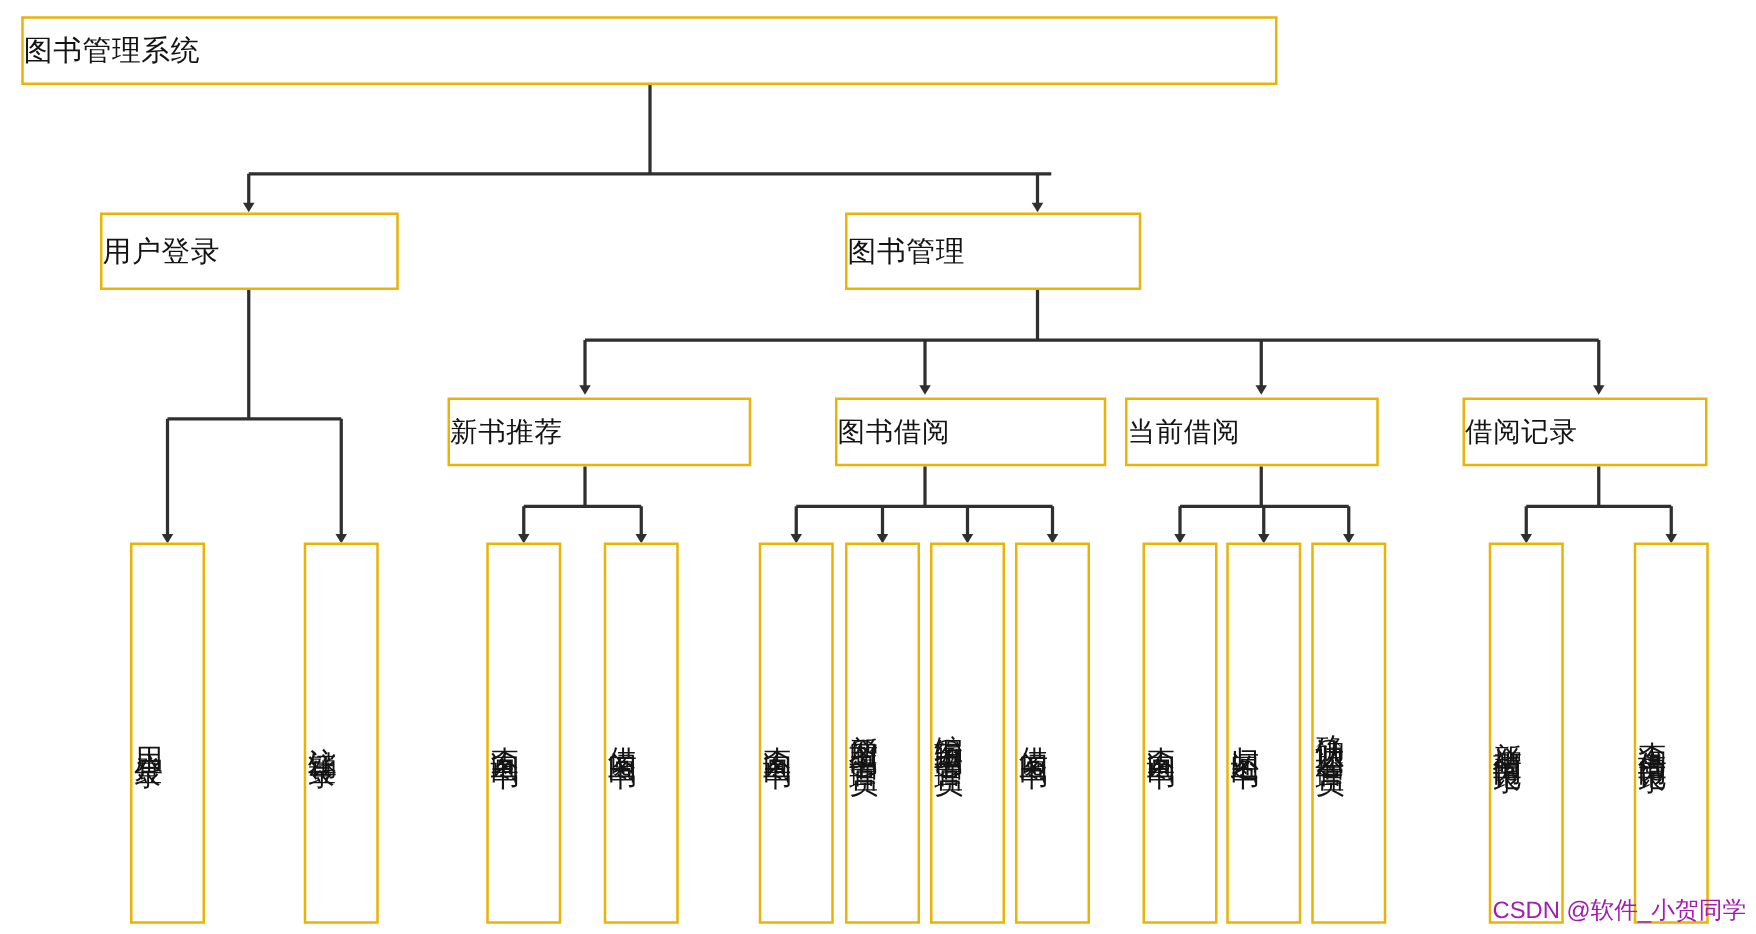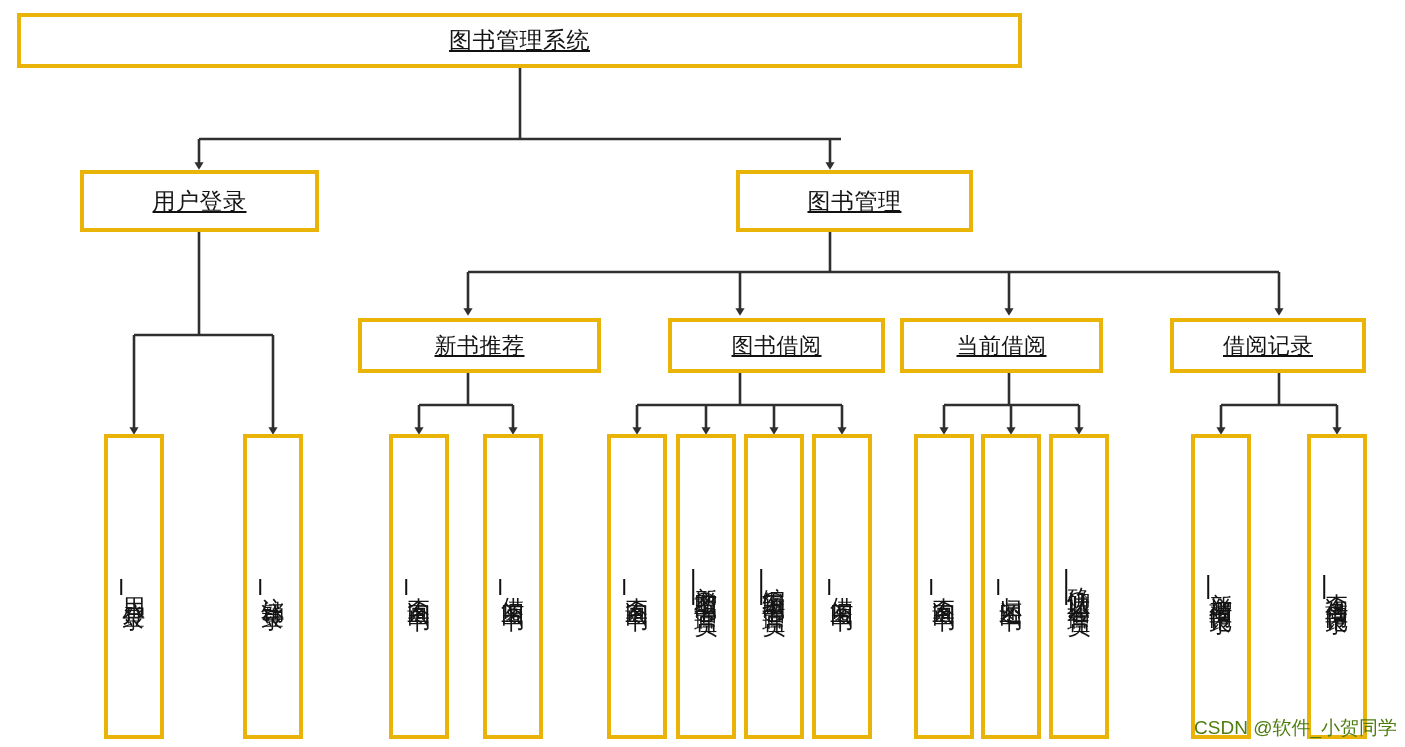--- a/index.html
+++ b/index.html
@@ -22,27 +22,25 @@
   svg.edges {
     position: absolute;
     left: 0;
     top: 0;
     width: 1405px;
     height: 747px;
   }
   .node {
     position: absolute;
     box-sizing: border-box;
-    border: 4px solid #eab308;
+    border: 2px solid #eab308;
     background: #ffffff;
     display: flex;
     align-items: center;
-    justify-content: center;
     color: #111111;
-    text-decoration: underline;
   }
   .node-label {
     font-size: 22px;
     line-height: 1.15;
     letter-spacing: 0.5px;
     white-space: nowrap;
     color: #141414;
   }
   .node.vertical .node-label {
     writing-mode: vertical-rl;
@@ -52,21 +50,21 @@
     font-size: 23px;
   }
   .node.root .node-label { font-size: 23px; }
   .node.level2 .node-label { font-size: 23px; }
   .node.level3 .node-label { font-size: 22px; }
   .watermark {
     position: absolute;
     right: 8px;
     bottom: 6px;
     font-size: 19px;
-    color: #4d7c0f;
+    color: #a21caf;
     white-space: nowrap;
     pointer-events: none;
     padding-left: 12px;
   }
 </style>
 </head>
 <body>
 
 <div id="diagram-root">
 
@@ -121,21 +119,21 @@
     </g>
   </svg>
 
   <div class="node root" style="left:17px; top:13px; width:1005px; height:55px;">
     <span class="node-label">图书管理系统</span>
   </div>
 
   <div class="node level2" style="left:80px; top:170px; width:239px; height:62px;">
     <span class="node-label">用户登录</span>
   </div>
-  <div class="node level2" style="left:736px; top:170px; width:237px; height:62px;">
+  <div class="node level2" style="left:676px; top:170px; width:237px; height:62px;">
     <span class="node-label">图书管理</span>
   </div>
 
   <div class="node level3" style="left:358px; top:318px; width:243px; height:55px;">
     <span class="node-label">新书推荐</span>
   </div>
   <div class="node level3" style="left:632px; top:318px; width:217px; height:55px;margin-left:36px;">
     <span class="node-label">图书借阅</span>
   </div>
   <div class="node level3" style="left:900px; top:318px; width:203px; height:55px;">

